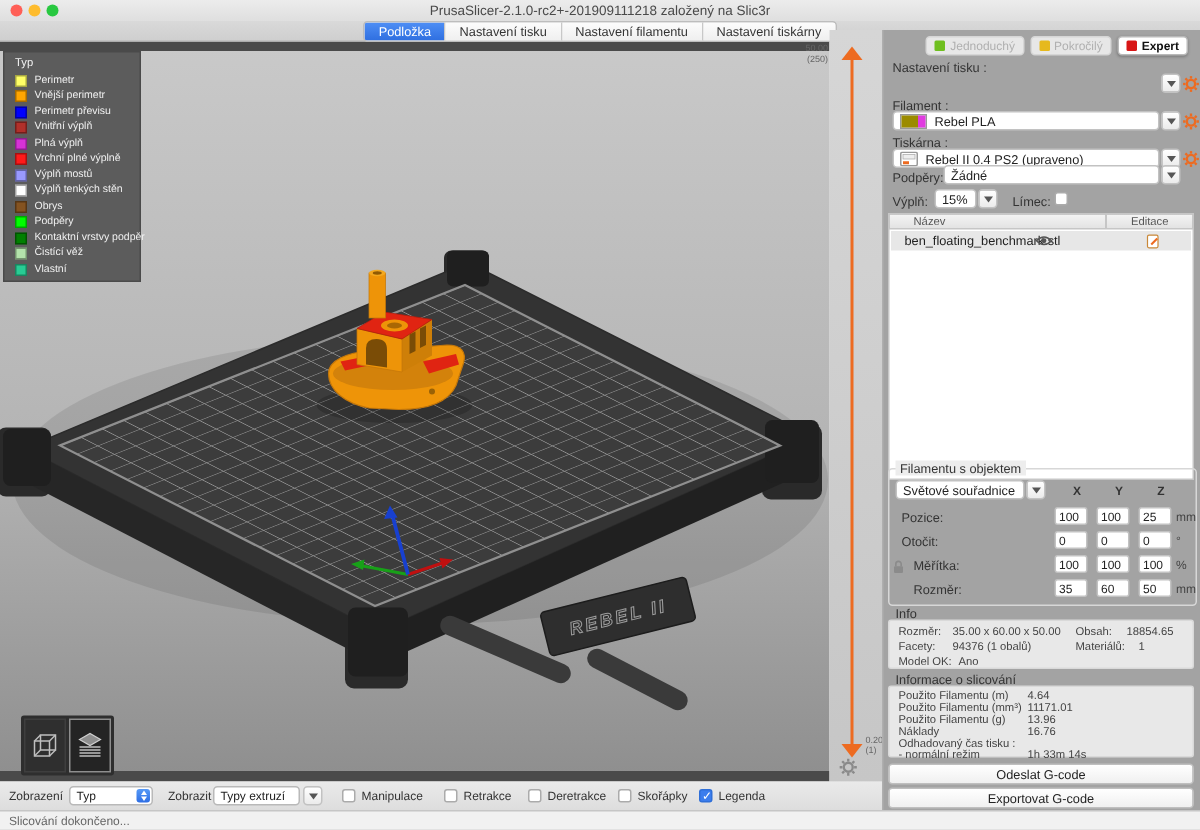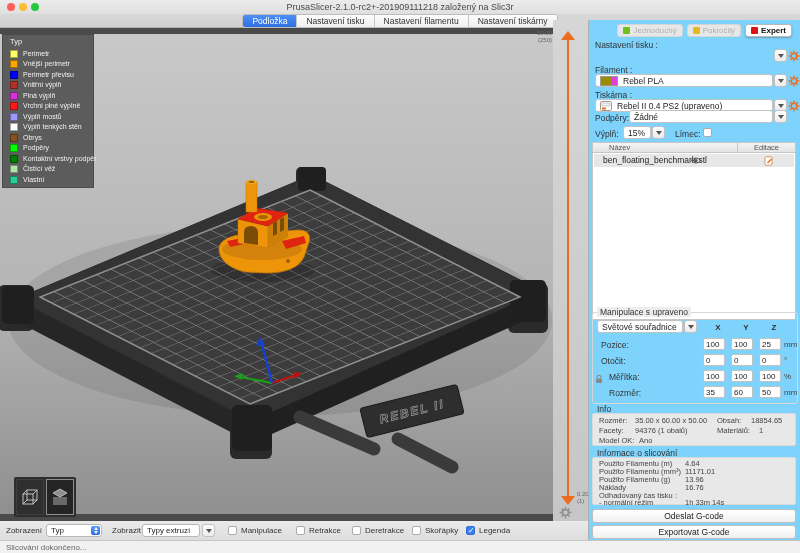--- a/index.html
+++ b/index.html
@@ -27,21 +27,21 @@
   
   #viewtoggle{left:14px;top:477px;width:62px;height:40px;background:#2E2E2E;border-radius:2px;}
   .vbtn{position:absolute;top:2px;width:28px;height:36px;box-sizing:border-box;display:flex;align-items:center;justify-content:center;}
   
   #sliderstrip{left:553px;top:20px;width:35px;height:501px;background:linear-gradient(#D6D6D6,#C6C6C6);}
   #sliderline{left:567px;top:40px;width:2px;height:456px;background:#ED6B21;}
   .handle-up{left:561px;top:31px;width:0;height:0;border-left:7px solid transparent;border-right:7px solid transparent;border-bottom:9px solid #ED6B21;}
   .handle-down{left:561px;top:496px;width:0;height:0;border-left:7px solid transparent;border-right:7px solid transparent;border-top:9px solid #ED6B21;}
   .slbl{font-size:6px;line-height:7px;color:#666;}
   
-  #sidebar{left:588px;top:20px;width:212px;height:520px;background:#7dd3fc;border-left:1px solid #AFAFAF;box-sizing:border-box;}
+  #sidebar{left:588px;top:20px;width:212px;height:520px;background:#a3a3a3;border-left:1px solid #AFAFAF;box-sizing:border-box;}
   .lbl{position:absolute;font-size:8.5px;color:#333;white-space:nowrap;}
   .combo{position:absolute;background:#fff;border:1px solid #C2C2C2;border-radius:3px;height:13px;box-sizing:border-box;display:flex;align-items:center;font-size:8.5px;color:#222;padding:0 4px;gap:5px;white-space:nowrap;overflow:hidden;}
   .chevbtn{position:absolute;width:13px;height:13px;box-sizing:border-box;background:linear-gradient(#FFF,#EBEBEB);border:1px solid #C2C2C2;border-radius:3px;display:flex;align-items:center;justify-content:center;}
   .tri{width:0;height:0;border-left:3px solid transparent;border-right:3px solid transparent;border-top:4px solid #555;}
   .gearbtn{position:absolute;width:13px;height:13px;color:#ED6B21;display:flex;align-items:center;justify-content:center;}
   .mode{display:inline-flex;align-items:center;gap:3px;height:13px;padding:0 5px;border-radius:3px;font-size:8px;background:#E7E7E7;border:1px solid #D6D6D6;color:#B0B0B0;box-sizing:border-box;}
   .mode.active{background:#FFF;border:1px solid #B9B9B9;color:#111;font-weight:bold;box-shadow:0 1px 2px rgba(0,0,0,.25);}
   .modesq{width:7px;height:7px;border-radius:1px;}
   .thead{position:absolute;height:11px;box-sizing:border-box;background:linear-gradient(#F4F4F4,#E3E3E3);border:1px solid #C6C6C6;font-size:7.5px;color:#555;line-height:10px;}
   #objlist{position:absolute;background:#FFF;border:1px solid #C6C6C6;box-sizing:border-box;}
@@ -386,21 +386,21 @@
             <circle cx="6" cy="4" r="1.6" fill="#555"></circle>
           </svg></span>
       <span style="position:absolute;left:170px;top:2px;"><svg width="10" height="10" viewBox="0 0 10 10">
             <rect x="1" y="0.8" width="7" height="8.4" rx="1" fill="#FFF" stroke="#C98838" stroke-width="0.8"></rect>
             <path d="M3 6.5 L7 2.5 L8 3.5 L4 7.5 Z" fill="#ED6B21"></path>
           </svg></span>
     </div>
   </div>
 
   <div class="fieldset" style="left:3px;top:292px;width:204px;height:90px;"></div>
-  <span class="fieldtitle" style="left:8px;top:287px;">Manipulace s upraveno</span>
+  <span class="fieldtitle" style="left:8px;top:287px;">Filamentu s objektem</span>
   <div class="combo" style="left:8px;top:300px;width:86px;">
       <span>Světové souřadnice</span>
     </div>
   <div class="chevbtn" style="left:95px;top:300px;">
       <span class="tri"></span>
     </div>
   <span class="axhdr" style="left:118px;top:303px;">X</span>
   <span class="axhdr" style="left:146px;top:303px;">Y</span>
   <span class="axhdr" style="left:174px;top:303px;">Z</span>
 

